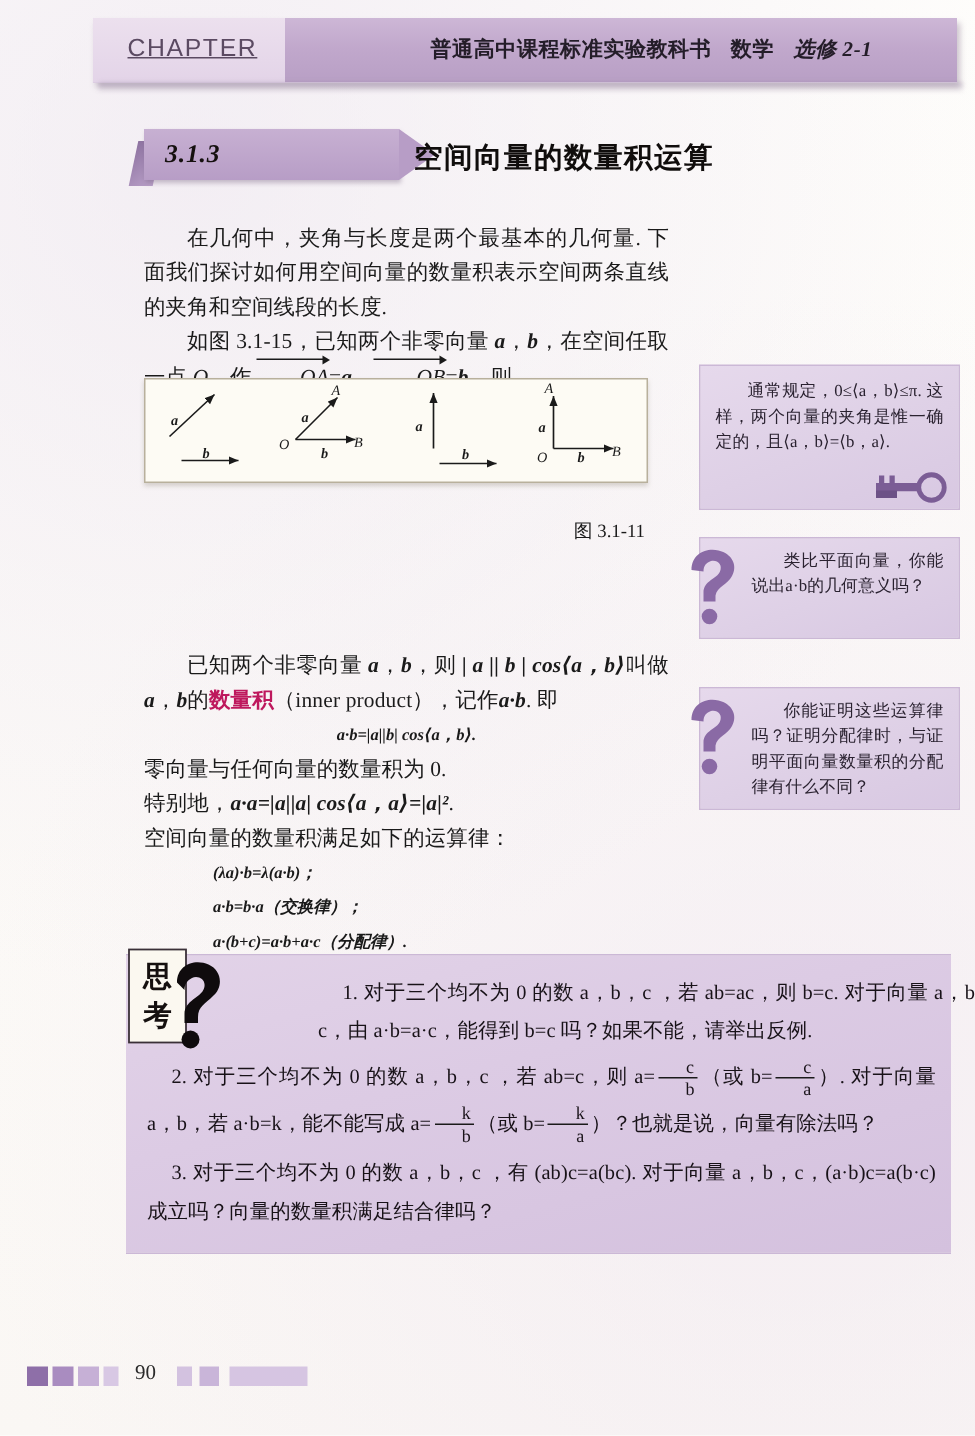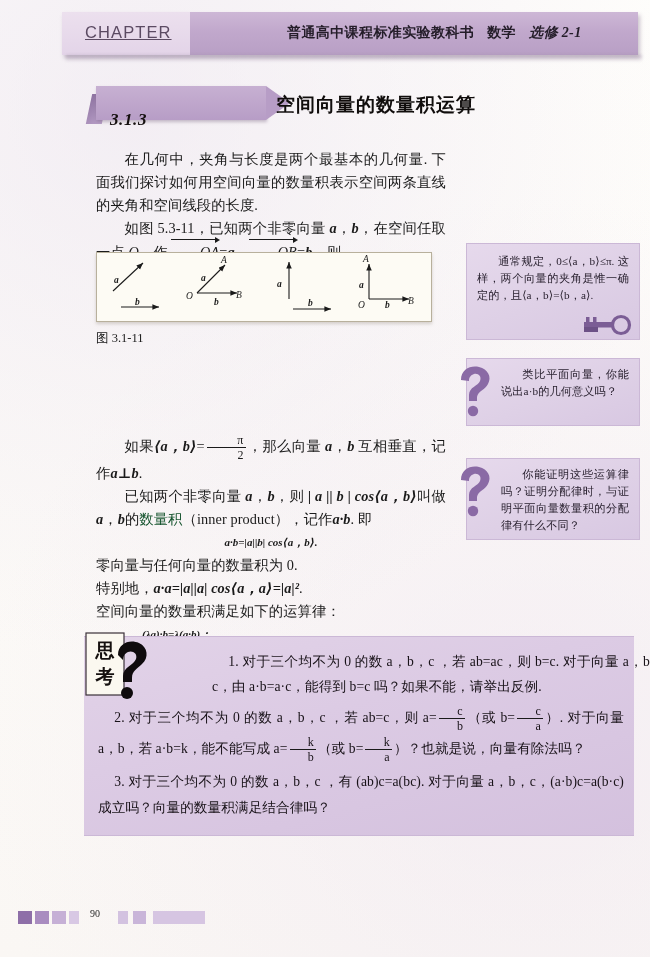--- a/index.html
+++ b/index.html
@@ -59,21 +59,21 @@
     content:"";position:absolute;right:-24px;top:0;
     border-top:17px solid transparent;border-bottom:17px solid transparent;
     border-left:24px solid #b79dc6;
   }
   .secfold{
     position:absolute;left:-7px;top:8px;width:16px;height:30px;
     background:linear-gradient(135deg,#8d72a0,#b9a0c8);
     transform:skewX(-12deg);
   }
   .secnum{
-    position:absolute;left:14px;top:24px;
+    position:absolute;left:14px;top:7px;
     font-size:17px;font-weight:bold;font-style:italic;color:#15100f;
     letter-spacing:.6px;
   }
   .sectitle{
     position:absolute;left:180px;top:6px;
     font-size:19px;font-weight:bold;color:#100d0c;letter-spacing:1px;
     white-space:nowrap;
   }
 
   
@@ -87,33 +87,33 @@
     content:"";position:absolute;left:0;right:2px;top:-1px;height:1.2px;background:#1a1a1a;
   }
   .ovl:after{
     content:"";position:absolute;right:-1px;top:-3.4px;
     border-top:3px solid transparent;border-bottom:3px solid transparent;
     border-left:5px solid #1a1a1a;
   }
   .frac{display:inline-block;vertical-align:middle;text-align:center;font-size:12px;line-height:1.18;margin:0 2px;}
   .frac .num{display:block;border-bottom:1.2px solid #1a1a1a;padding:0 2px;}
   .frac .den{display:block;padding:0 2px;}
-  .kw{color:#14532d;font-weight:normal;}
+  .kw{color:#be185d;font-weight:bold;}
   .ctr{text-align:center;}
   .eqline{font-size:11px;line-height:23px;}
   .ind3{padding-left:46px;}
 
   
   .figbox{
     position:absolute;left:96px;top:252px;width:334px;height:68px;
     background:#fdfbf4;border:1px solid #b8b09c;
     box-shadow:0 2px 3px rgba(150,140,125,.35);
   }
   .figcap{
-    position:absolute;left:96px;top:330px;width:334px;text-align:left;
+    position:absolute;left:96px;top:346px;width:334px;text-align:right;
     font-size:12.5px;color:#1a1a1a;
   }
   .figbox svg{display:block;}
 
   
   .note{
     position:absolute;
     background:linear-gradient(160deg,#e6d9ec 0%,#ded0e6 55%,#d8c8e2 100%);
     border:1px solid #cbb8d6;
   }
@@ -147,21 +147,21 @@
     text-align:justify;letter-spacing:.1px;
   }
   .tq1{left:88px;top:12px;width:452px;text-indent:1.2em;margin-left:40px;}
   .tq2{left:14px;top:66px;width:526px;text-indent:1.2em;line-height:30px;}
   .tq3{left:14px;top:132px;width:526px;text-indent:1.2em;line-height:26px;}
 
   
   .footer{position:absolute;left:18px;bottom:30px;width:300px;height:16px;}
   .fblk{position:absolute;top:0;height:13px;}
   .pnum{
-    position:absolute;left:72px;top:-3px;font-size:10px;color:#2a2a2a;
+    position:absolute;left:72px;top:-3px;font-size:14px;color:#2a2a2a;
   }
 </style>
 </head>
 <body>
 
 <div class="page">
   <div class="paper"></div>
 
   <div class="header">
     <div class="chapbg"></div>
@@ -177,35 +177,30 @@
     <div class="secflag"></div>
     <div class="secnum">3.1.3</div>
     <div class="sectitle">空间向量的数量积运算</div>
   </div>
 
   <div class="body">
 
     <div class="para indent">在几何中，夹角与长度是两个最基本的几何量. 下面我们探讨如何用空间向量的数量积表示空间两条直线的夹角和空间线段的长度.</div>
 
     <div class="para indent">
-      <span>如图 5.3-11，已知两个非零向量</span>
+      <span>如图 3.1-15，已知两个非零向量</span>
       <span class="vec">a</span><span>，</span><span class="vec">b</span><span>，在空间任取一点</span>
       <i>O</i><span>，作</span>
       <span class="ovl">OA</span><span>=</span><span class="vec">a</span>，<span class="ovl">OB</span><span>=</span><span class="vec">b</span><span>，则</span><br>
       <i>∠AOB</i><span>叫做向量</span>
       <span class="vec">a</span><span>，</span><span class="vec">b</span><span>的夹角，记作</span><span class="vec">⟨a，b⟩</span><span>.</span>
     </div>
 
     <div style="height:146px;"></div>
 
-    <div class="para indent">
-      <span>如果</span><span class="vec">⟨a，b⟩</span><span>=</span><span class="frac"><span class="num">π</span><span class="den">2</span></span><span>，那么向量</span>
-      <span class="vec">a</span><span>，</span><span class="vec">b</span>
-      <span>互相垂直</span><span>，记作</span><span class="vec">a⊥b</span><span>.</span>
-    </div>
 
     <div class="para indent">
       <span>已知两个非零向量</span>
       <span class="vec">a</span><span>，</span><span class="vec">b</span><span>，则</span>
       <span class="vec">| a || b | cos⟨a，b⟩</span><span>叫做</span>
       <span class="vec">a</span><span>，</span><span class="vec">b</span>的<span class="kw">数量积</span><span>（inner product）</span><span>，记作</span><span class="vec">a·b</span><span>. 即</span>
     </div>
 
     <div class="eqline ctr vec">a·b=|a||b| cos⟨a，b⟩.</div>
 

